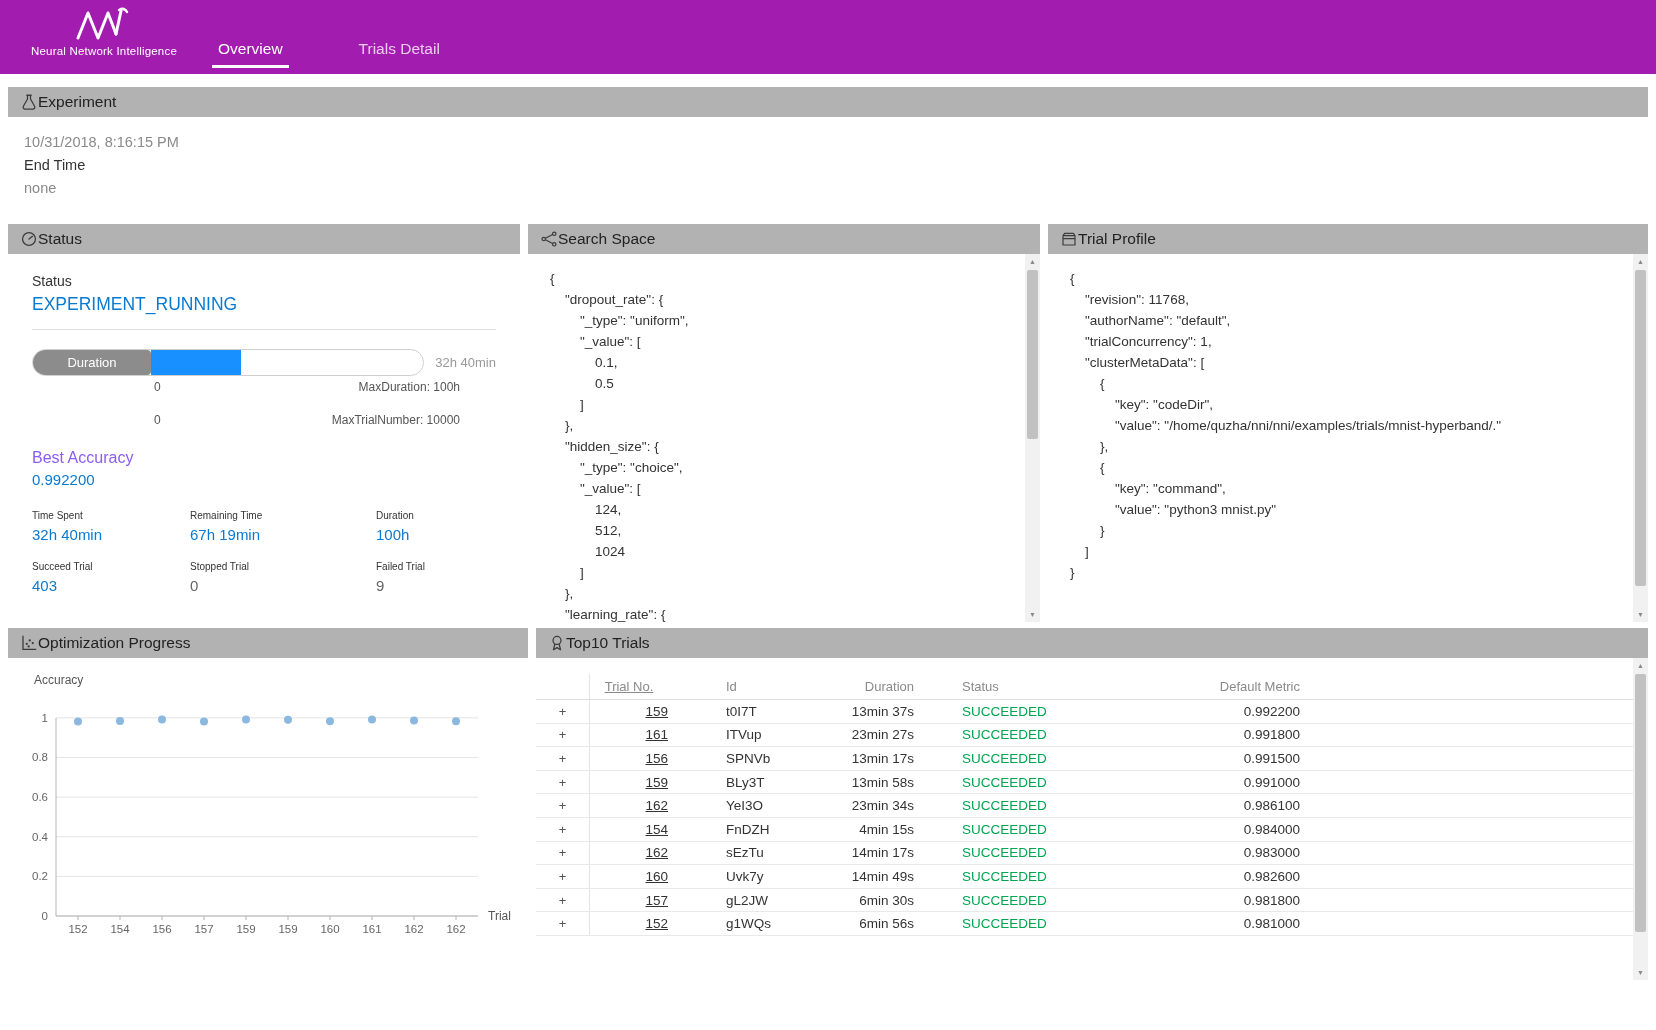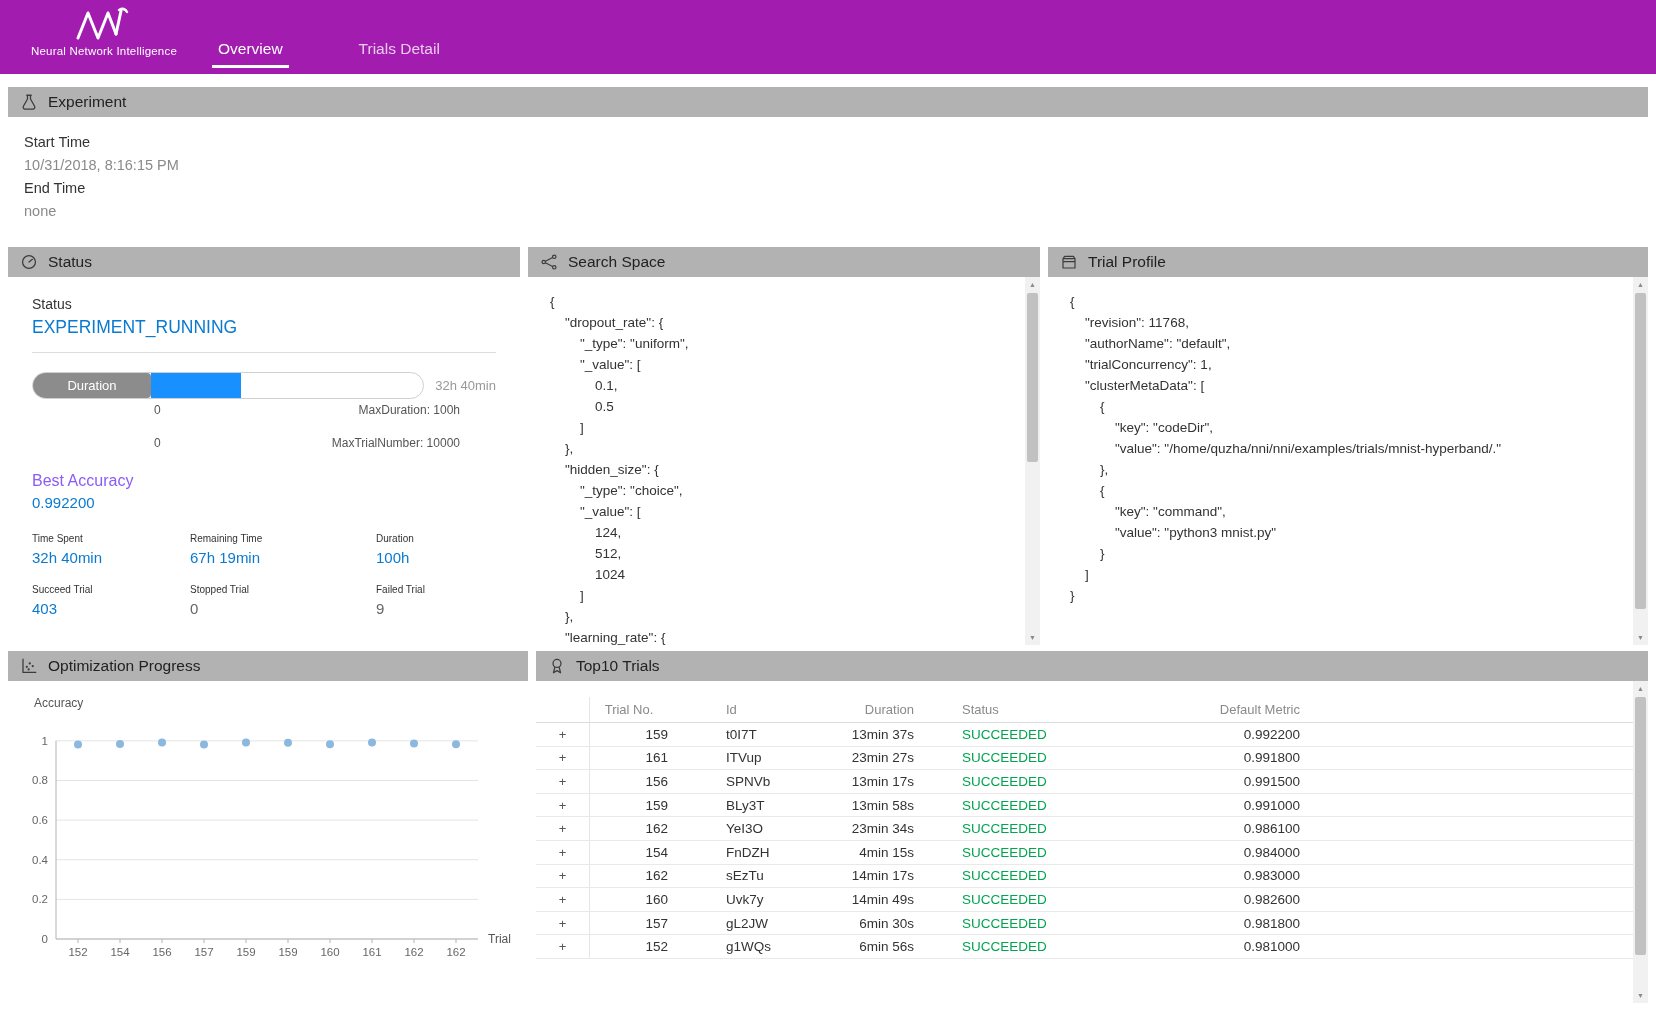--- a/index.html
+++ b/index.html
@@ -17,21 +17,21 @@
   .tabs { position:absolute; left:212px; bottom:6px; display:flex; gap:64px; }
   .tab { color:rgba(255,255,255,.78); font-size:15.5px; padding:0 6px 7px; border-bottom:3px solid transparent; cursor:pointer; }
   .tab.active { color:#fff; border-bottom-color:#fff; }
 
   
   .section { margin:13px 8px 0; }
   .row { display:flex; gap:8px; margin:6px 8px 0; }
   .panel { background:#fff; display:flex; flex-direction:column; }
   .section-head {
     height:30px; background:#b2b2b2; display:flex; align-items:center;
-    padding-left:12px; gap:10px;
+    padding-left:12px; 
   }
   .sh-title { font-size:15.5px; color:#222; }
   .sh-icon { width:18px; height:18px; display:inline-flex; }
   .sh-icon svg { width:18px; height:18px; }
 
   
   .exp-grid { display:grid; grid-template-columns:516px 524px auto; padding:14px 0 18px 16px; }
   .exp-field p { margin:0; line-height:23px; }
   .f-label { font-size:14.5px; color:#333; }
   .f-value { font-size:14.5px; color:#8a8a8a; }
@@ -90,21 +90,21 @@
   .row3-body { height:322px; overflow:hidden; position:relative; }
 
   
   .ttable { padding:16px 15px 0 0; height:100%; }
   .thead, .trow { display:grid; grid-template-columns:54px 90px 160px 110px 170px 180px auto; align-items:center; }
   .thead { height:26px; color:#8a8a8a; font-size:13px; border-bottom:1px solid #ddd; }
   .trow { height:23.6px; font-size:13.5px; color:#333; border-bottom:1px solid #e9e9e9; }
   .c-exp { text-align:center; border-right:1px solid #e5e5e5; height:100%;
            display:flex; align-items:center; justify-content:center; }
   .expand-btn { background:none; border:none; color:#555; font-size:13px; cursor:pointer; line-height:1; padding:2px 8px; }
-  .c-no { text-align:right; padding-right:12px; }
+  .c-no { text-align:right; padding-right:12px;text-decoration:underline; }
   .c-id { padding-left:46px; }
   .c-dur { text-align:right; padding-right:36px; }
   .c-status { padding-left:12px; }
   .c-status.ok { color:#00a550; }
   .c-metric { text-align:right; }
   .h-center { text-align:center; }
 
   
   .chart-wrap { padding:8px 0 0 2px; }
 </style>
@@ -131,21 +131,20 @@
     <span class="sh-icon">
       <svg viewBox="0 0 24 24">
           <path d="M9 3h6M10 3v5l-5.3 9.4A2.6 2.6 0 0 0 7 21.5h10a2.6 2.6 0 0 0 2.3-4.1L14 8V3" fill="none" stroke="#3c3c3c" stroke-width="1.7" stroke-linecap="round" stroke-linejoin="round"></path>
         </svg>
     </span>
     <span class="sh-title">Experiment</span>
   </div>
   <div class="exp-grid">
     <div class="exp-col">
       <div class="exp-field">
-        <p class="f-label">Start Time</p>
         <p class="f-value">10/31/2018, 8:16:15 PM</p>
       </div>
       <div class="exp-field">
         <p class="f-label">End Time</p>
         <p class="f-value">none</p>
       </div>
     </div>
   </div>
 </div>
 

